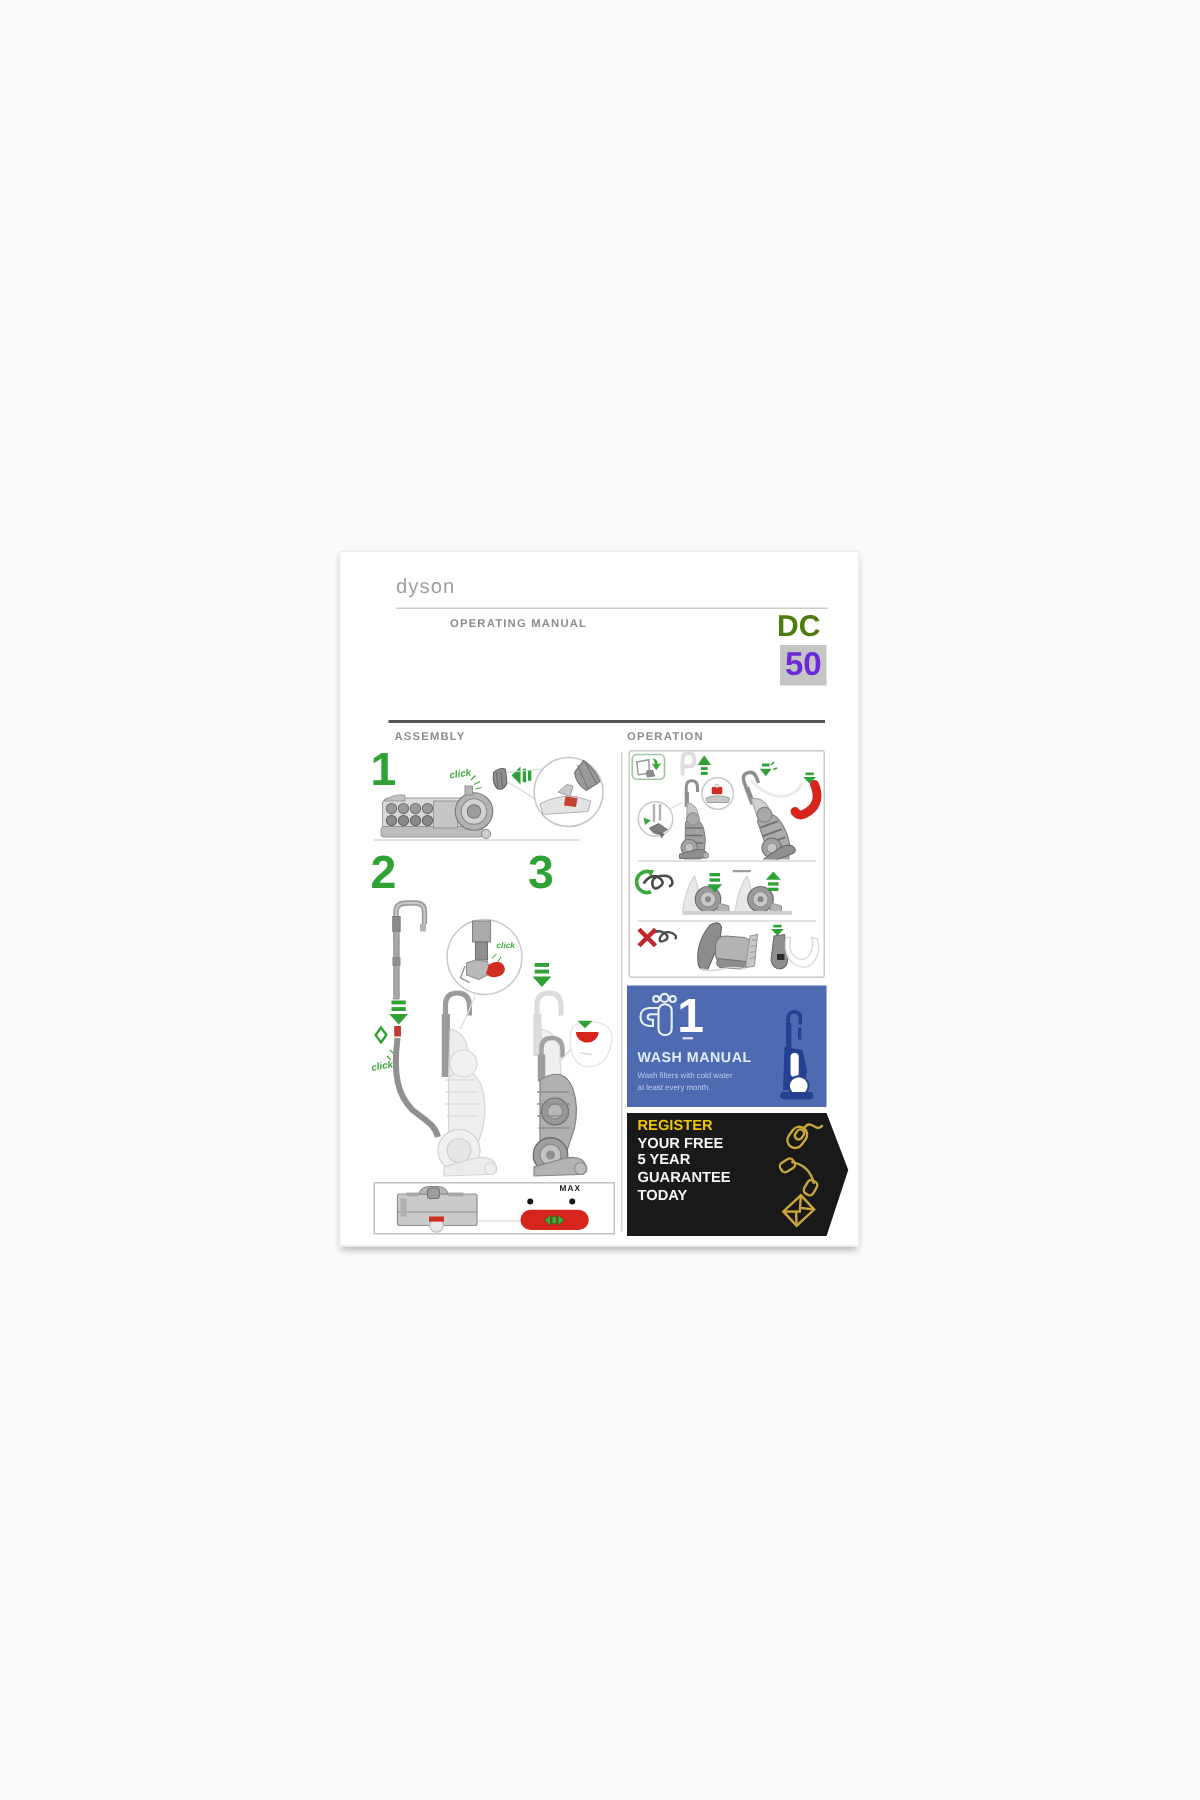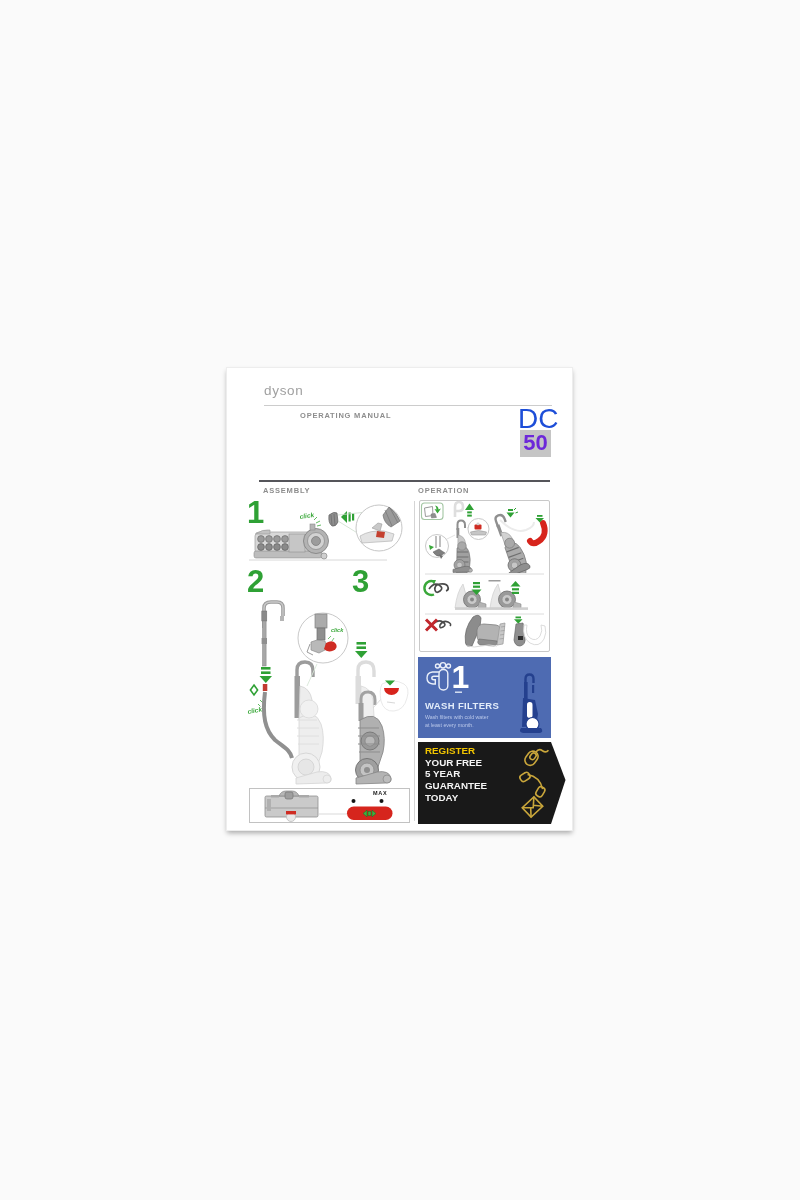--- a/index.html
+++ b/index.html
@@ -16,37 +16,37 @@
 <div id="canvas">
 
 <div id="page">
 
   <div class="abs" style="left:37px;top:15px;font-size:13.5px;font-weight:normal;color:#a0a0a0;letter-spacing:0.7px;">dyson</div>
 
   <div class="abs" style="left:37px;top:37px;width:288px;height:1px;background:#cccccc;"></div>
 
   <div class="abs" style="left:37px;top:43px;font-size:7.5px;font-weight:bold;color:#8d8d8d;letter-spacing:0.8px;margin-left:36px;">OPERATING MANUAL</div>
 
-  <div class="abs" style="left:291px;top:40px;width:36px;height:21px;font-size:28px;font-weight:normal;color:#1d4ed8;letter-spacing:0px;line-height:21px;">DC</div>
+  <div class="abs" style="left:291px;top:40px;width:36px;height:21px;font-size:20px;font-weight:bold;color:#4d7c0f;letter-spacing:0px;line-height:21px;">DC</div>
 
   <div class="abs" style="left:293px;top:62px;width:31px;height:27px;background:#c5c5c5;color:#6d28d9;font-size:22px;font-weight:bold;letter-spacing:0px;line-height:26px;text-align:center;">50</div>
 
   <div class="abs" style="left:32px;top:111.5px;width:291px;height:2px;background:#55555a;"></div>
 
   <div class="abs" style="left:36px;top:118px;font-size:7.5px;font-weight:bold;color:#8d8d8d;letter-spacing:0.8px;">ASSEMBLY</div>
 
   <div class="abs" style="left:191px;top:118px;font-size:7.5px;font-weight:bold;color:#8d8d8d;letter-spacing:0.8px;">OPERATION</div>
 
   <div class="abs" style="left:187px;top:133px;width:1px;height:320px;background:#d5d5d5;"></div>
 
   <div class="abs" style="left:192px;top:132px;width:131px;height:152px;border:1px solid #c9c9c9;border-radius:2px;box-sizing:border-box;background:#ffffff;"></div>
 
   <div class="abs" style="left:191px;top:289px;width:133px;height:81px;background:#4e6bb2;"></div>
 
-  <div class="abs" style="left:198px;top:332px;font-size:9.5px;font-weight:bold;color:#e2ecfa;letter-spacing:0.35px;z-index:5;">WASH FILTERS</div>
+  <div class="abs" style="left:198px;top:332px;font-size:9.5px;font-weight:bold;color:#e2ecfa;letter-spacing:0.35px;z-index:5;">WASH MANUAL</div>
 
   <div class="abs" style="left:198px;top:345px;font-size:10.5px;color:#bac8ea;line-height:16px;z-index:5;transform:scale(0.5);transform-origin:left top;white-space:nowrap;">Wash filters with cold water<br>at least every month.</div>
 
   <div class="abs" style="left:198px;top:377px;font-size:9.8px;font-weight:bold;line-height:11.7px;letter-spacing:0px;color:#f4f4f4;z-index:5;"><span style="color:#f1c400;text-align:center;">REGISTER</span><br>YOUR FREE<br>5 YEAR<br>GUARANTEE<br>TODAY</div>
 
   <div class="abs" style="left:22px;top:420px;width:161px;height:35px;border:1px solid #c2c2c2;box-sizing:border-box;background:#ffffff;"></div>
 
   <div class="abs" style="left:146px;top:422px;font-size:5.5px;font-weight:bold;color:#1a1a1a;letter-spacing:0.7px;z-index:5;">MAX</div>
 
   <svg class="abs" style="left:0;top:0;z-index:3;" width="347" height="464" viewBox="0 0 347 464">

